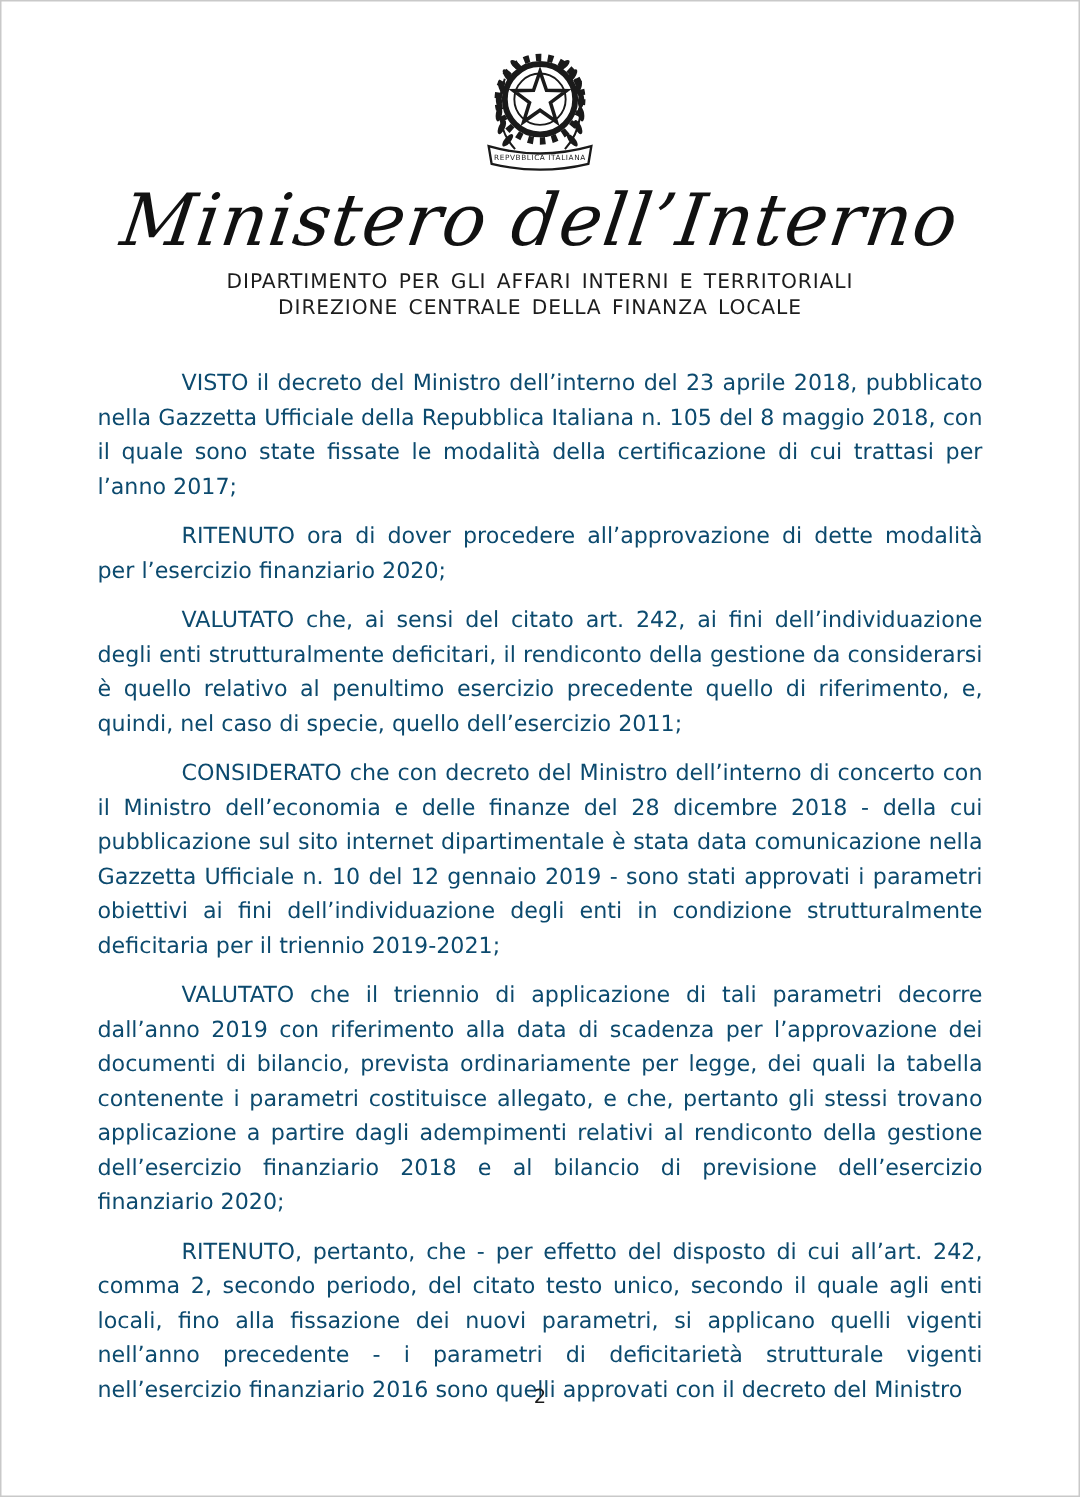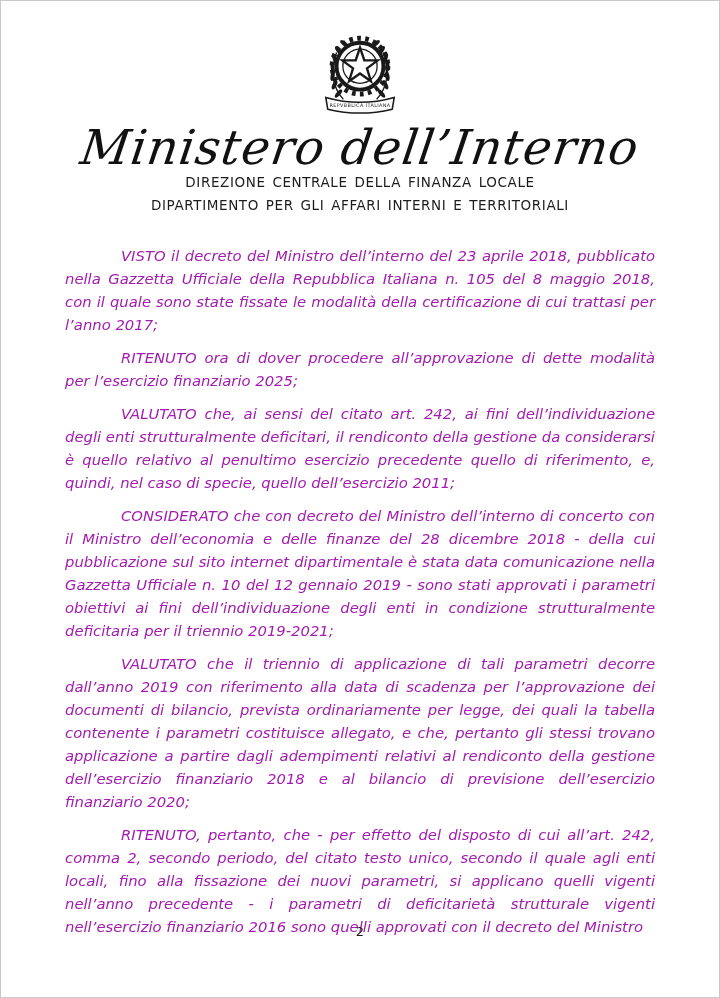--- a/index.html
+++ b/index.html
@@ -47,22 +47,21 @@
   .dept-line.first { margin-top: 6px; }
   .content {
     margin: 30px 64px 0 64px;
   }
   .content p {
     text-align: justify;
     text-indent: 56px;
     font-size: 14.8px;
     line-height: 23px;
     margin-bottom: 10px;
-    color: #a21caf;
-    font-style: italic;
+    color: #0c4a6e;
   }
   .page-number {
     position: absolute;
     left: 0;
     right: 0;
     bottom: 58px;
     text-align: center;
     font-size: 13px;
     color: #1a1a1a;
   }
@@ -106,28 +105,28 @@
 
         <polygon points="50,19 54.41,31.93 68.07,32.13 57.13,40.32 61.17,53.37 50,45.5 38.83,53.37 42.87,40.32 31.93,32.13 45.59,31.93" fill="#ffffff" stroke="#1a1a1a" stroke-width="2.4" stroke-linejoin="miter"></polygon>
 
         <path d="M15,70 Q50,80 85,70 L83,82 Q50,90 17,82 Z" fill="#ffffff" stroke="#1a1a1a" stroke-width="1.6"></path>
         <text x="50" y="79.5" text-anchor="middle" font-size="5" letter-spacing="0.4" fill="#1a1a1a" font-family="DejaVu Sans, sans-serif">REPVBBLICA ITALIANA</text>
       </svg>
     </div>
 
     <h1 class="script-title">Ministero dell’Interno</h1>
 
+    <div class="dept-line first">DIPARTIMENTO PER GLI AFFARI INTERNI E TERRITORIALI</div>
     <div class="dept-line">DIREZIONE CENTRALE DELLA FINANZA LOCALE</div>
-    <div class="dept-line first">DIPARTIMENTO PER GLI AFFARI INTERNI E TERRITORIALI</div>
 
   </div>
 
   <div class="content">
     <p>VISTO il decreto del Ministro dell’interno del 23 aprile 2018, pubblicato nella Gazzetta Ufficiale della Repubblica Italiana n. 105 del 8 maggio 2018, con il quale sono state fissate le modalità della certificazione di cui trattasi per l’anno 2017;</p>
-    <p>RITENUTO ora di dover procedere all’approvazione di dette modalità per l’esercizio finanziario 2025;</p>
+    <p>RITENUTO ora di dover procedere all’approvazione di dette modalità per l’esercizio finanziario 2020;</p>
     <p>VALUTATO che, ai sensi del citato art. 242, ai fini dell’individuazione degli enti strutturalmente deficitari, il rendiconto della gestione da considerarsi è quello relativo al penultimo esercizio precedente quello di riferimento, e, quindi, nel caso di specie, quello dell’esercizio 2011;</p>
     <p>CONSIDERATO che con decreto del Ministro dell’interno di concerto con il Ministro dell’economia e delle finanze del 28 dicembre 2018 - della cui pubblicazione sul sito internet dipartimentale è stata data comunicazione nella Gazzetta Ufficiale n. 10 del 12 gennaio 2019 - sono stati approvati i parametri obiettivi ai fini dell’individuazione degli enti in condizione strutturalmente deficitaria per il triennio 2019-2021;</p>
     <p>VALUTATO che il triennio di applicazione di tali parametri decorre dall’anno 2019 con riferimento alla data di scadenza per l’approvazione dei documenti di bilancio, prevista ordinariamente per legge, dei quali la tabella contenente i parametri costituisce allegato, e che, pertanto gli stessi trovano applicazione a partire dagli adempimenti relativi al rendiconto della gestione dell’esercizio finanziario 2018 e al bilancio di previsione dell’esercizio finanziario 2020;</p>
     <p>RITENUTO, pertanto, che - per effetto del disposto di cui all’art. 242, comma 2, secondo periodo, del citato testo unico, secondo il quale agli enti locali, fino alla fissazione dei nuovi parametri, si applicano quelli vigenti nell’anno precedente - i parametri di deficitarietà strutturale vigenti nell’esercizio finanziario 2016 sono quelli approvati con il decreto del Ministro</p>
   </div>
 
   <div class="page-number">2</div>
 
 </div>
 

